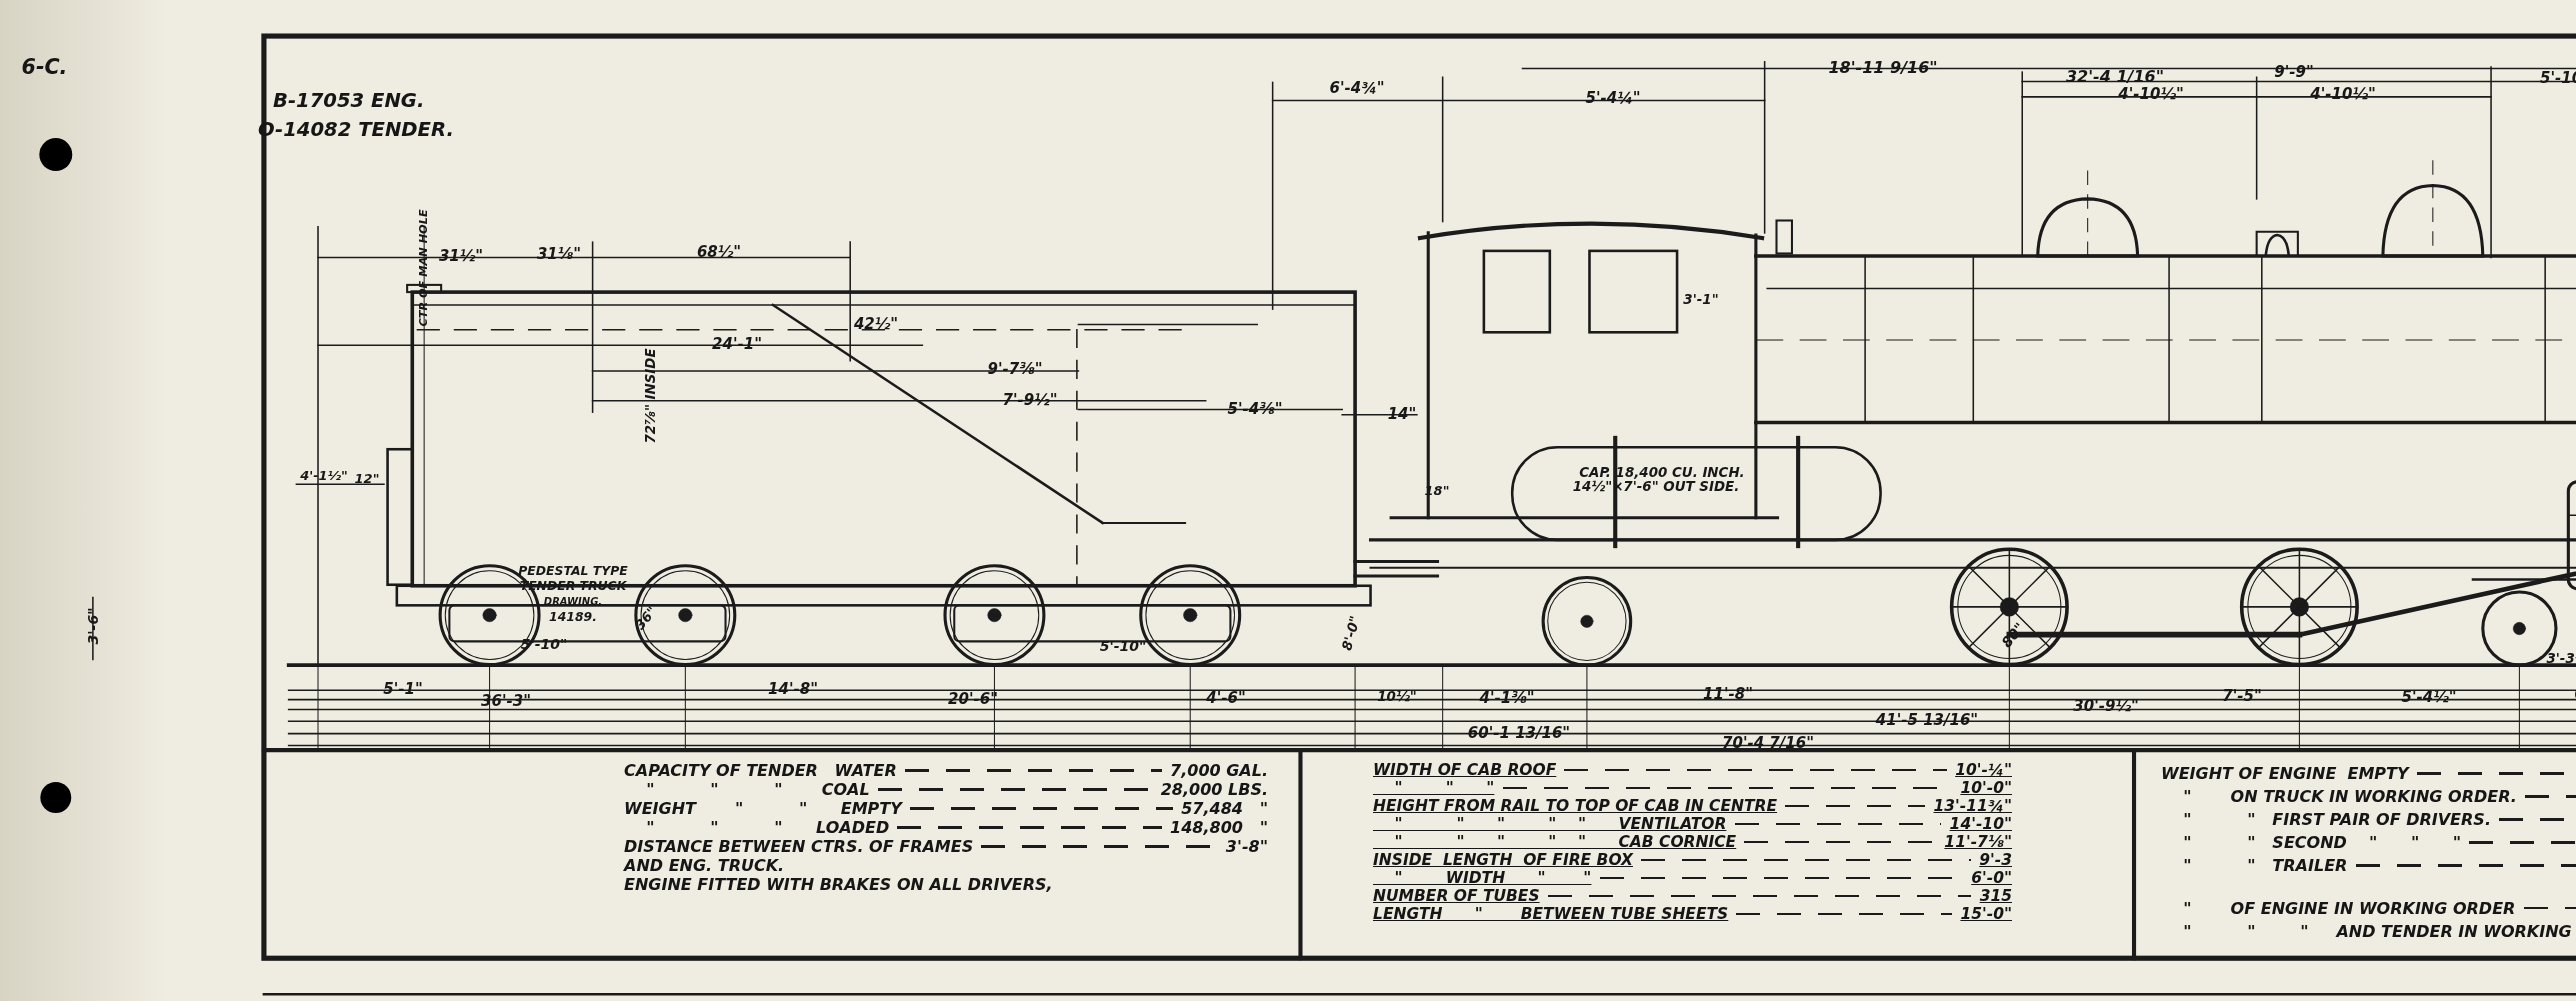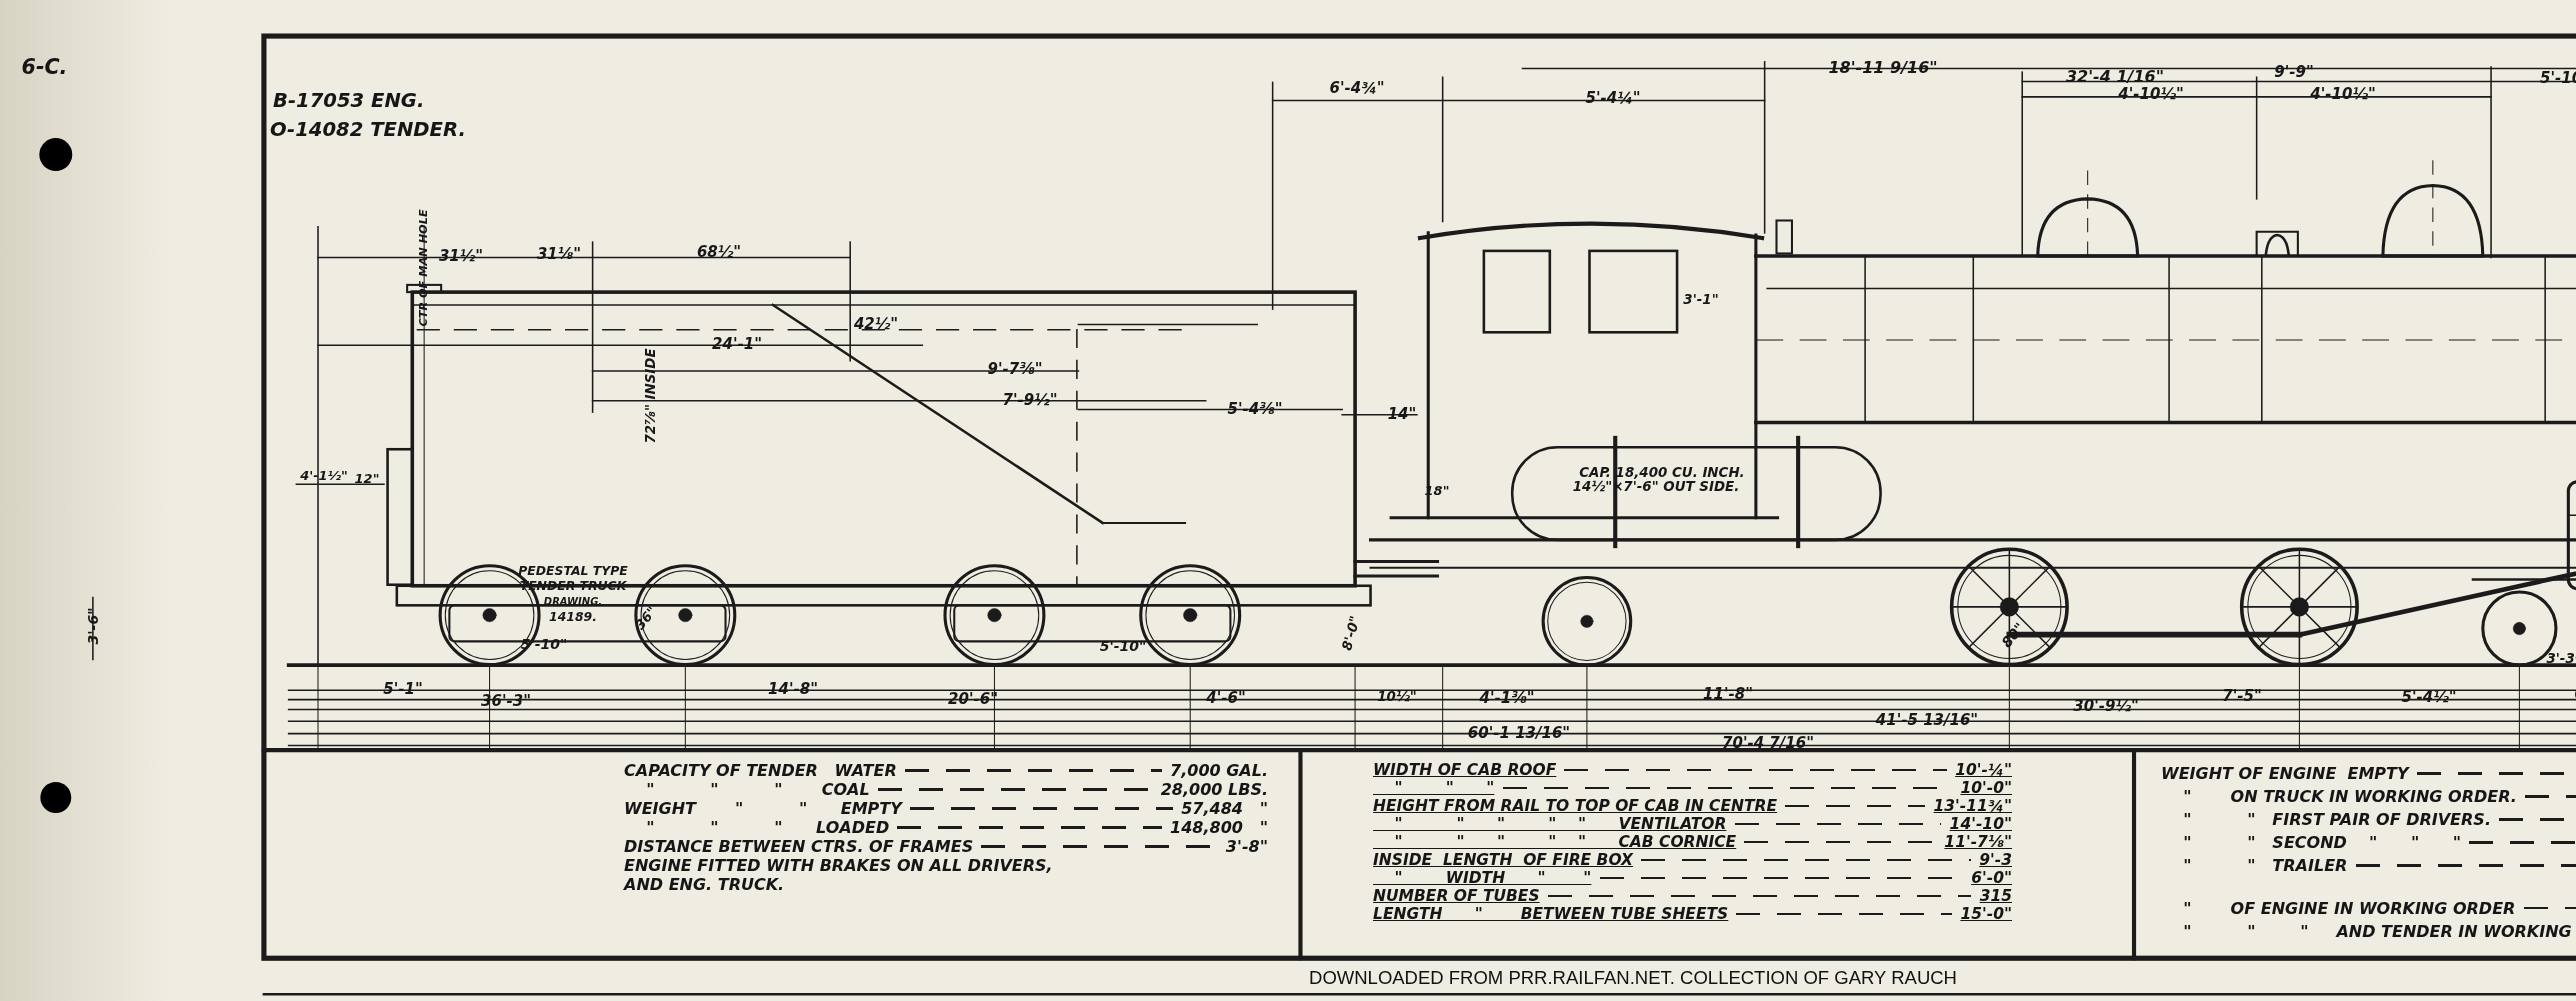--- a/index.html
+++ b/index.html
@@ -203,21 +203,21 @@
       <rect x="5128" y="0" width="54" height="58"></rect>
       <rect x="5124" y="1872" width="58" height="71"></rect>
       <ellipse cx="6020" cy="950" rx="26" ry="56"></ellipse>
       <circle cx="108" cy="300" r="32"></circle>
       <circle cx="108" cy="1548" r="30"></circle>
     </g>
   </svg>
 
   <div class="hand" style="left:21.6px;top:9.3px;font-size:20.6px;">6-C.</div>
   <div class="hand" style="left:273px;top:43px;">B-17053 ENG.</div>
-  <div class="hand" style="left:270px;top:72px;text-align:right;">O-14082 TENDER.</div>
+  <div class="hand" style="left:258px;top:72px;text-align:right;">O-14082 TENDER.</div>
 
   <div id="ann">
       <div class="dim" style="left: 1357px; top: 88px; transform: translate(-50%, -50%) rotate(0deg);">6'-4¾"</div>
       <div class="dim" style="left: 1613px; top: 98px; transform: translate(-50%, -50%) rotate(0deg);">5'-4¼"</div>
       <div class="dim" style="left: 1883px; top: 67px; font-size: 16px; transform: translate(-50%, -50%) rotate(0deg);">18'-11 9/16"</div>
       <div class="dim" style="left: 2115px; top: 76px; font-size: 16px; transform: translate(-50%, -50%) rotate(0deg);">32'-4 1/16"</div>
       <div class="dim" style="left: 2294px; top: 72px; transform: translate(-50%, -50%) rotate(0deg);">9'-9"</div>
       <div class="dim" style="left: 2151px; top: 94px; transform: translate(-50%, -50%) rotate(0deg);">4'-10½"</div>
       <div class="dim" style="left: 2343px; top: 94px; transform: translate(-50%, -50%) rotate(0deg);">4'-10½"</div>
       <div class="dim" style="left: 2565px; top: 78px; transform: translate(-50%, -50%) rotate(0deg);">5'-10"</div>
@@ -286,29 +286,29 @@
         <span class="lbl">    "          "          "      LOADED</span>
         <span class="leader"></span>
         <span class="val">148,800   "</span>
       </div>
       <div class="specrow">
         <span class="lbl">DISTANCE BETWEEN CTRS. OF FRAMES</span>
         <span class="leader"></span>
         <span class="val">3'-8"</span>
       </div>
       <div class="specrow">
+        <span class="lbl">AND ENG. TRUCK.</span>
+        <span class="leader" style="visibility: hidden;"></span>
+        <span class="val"></span>
+      </div>
+      <div class="specrow">
         <span class="lbl">ENGINE FITTED WITH BRAKES ON ALL DRIVERS,</span>
         <span class="leader" style="visibility: hidden;"></span>
         <span class="val"></span>
       </div>
-      <div class="specrow">
-        <span class="lbl">AND ENG. TRUCK.</span>
-        <span class="leader" style="visibility: hidden;"></span>
-        <span class="val"></span>
-      </div>
     </div>
   <div class="spec t-mid" style="left:1373px;top:761px;width:639px;text-decoration:underline;">
       <div class="specrow">
         <span class="lbl">WIDTH OF CAB ROOF</span>
         <span class="leader"></span>
         <span class="val">10'-¼"</span>
       </div>
       <div class="specrow">
         <span class="lbl">    "        "      "</span>
         <span class="leader"></span>
@@ -375,15 +375,14 @@
       <div class="specrow">
         <span class="lbl">    "       OF ENGINE IN WORKING ORDER</span>
         <span class="leader"></span>
       </div>
       <div class="specrow">
         <span class="lbl">    "          "        "     AND TENDER IN WORKING ORDER</span>
       </div>
     </div>
 
   <div class="hand" style="left:289px;top:964px;font-size:23px;">DIAGRAM №9.A.</div>
-  <div class="credit" style="left:1633px;top:967px;">DOWNLOADED FROM PRR.RAILFAN.NET. COLLECTION OF GARY RAUCH</div>
 </div>
 
 
 </body></html>

